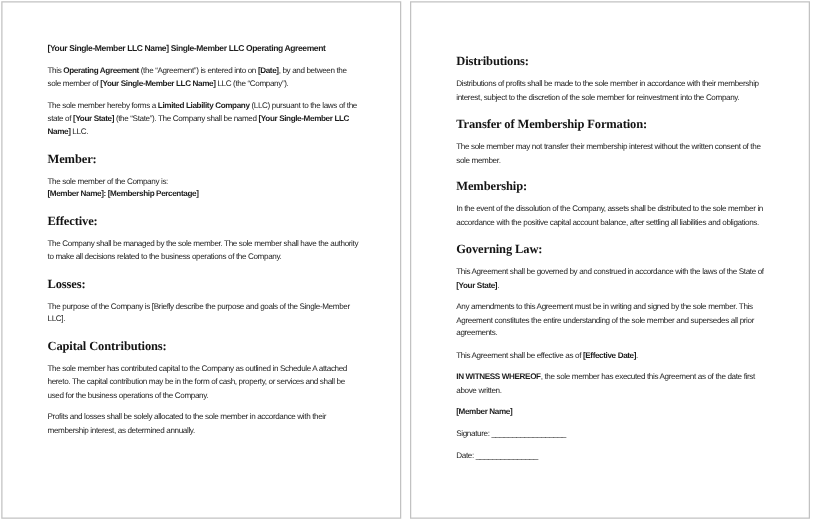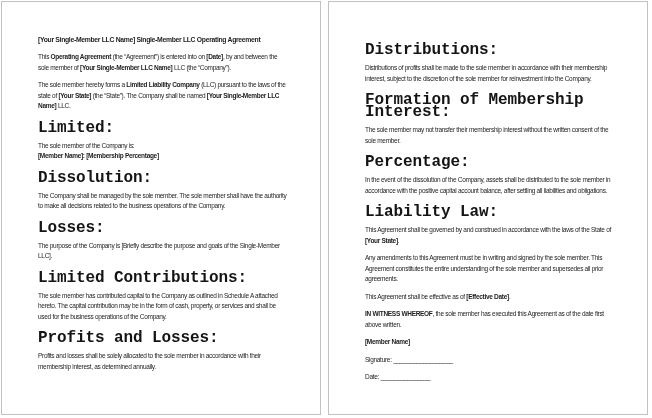--- a/index.html
+++ b/index.html
@@ -24,22 +24,22 @@
   }
   .blk { color: #1d1d1d; }
   .title {
     font-size: 6.8px;
     font-weight: bold;
     line-height: 11px;
     letter-spacing: -0.3px;
     margin: 0 0 7px 0;
   }
   .heading {
-    font-family: Liberation Mono, monospace;
-    font-size: 16px;
+    font-family: Liberation Serif, serif;
+    font-size: 10px;
     line-height: 12px;
     font-weight: bold;
     letter-spacing: -0.1px;
     color: #141414;
     margin: 10px 0 7px 0;
   }
   .para {
     font-size: 6.5px;
     line-height: 10.5px;
     letter-spacing: -0.3px;
@@ -48,39 +48,38 @@
   .run.bold { font-weight: bold; }
 </style>
 </head>
 <body>
 
 <div class="sheet-row">
   <div class="page">
       <div class="blk title"><span class="run bold">[Your Single-Member LLC Name] Single-Member LLC Operating Agreement</span></div>
       <div class="blk para"><span class="run">This </span><span class="run bold">Operating Agreement</span><span class="run"> (the “Agreement”) is entered into on </span><span class="run bold">[Date]</span><span class="run">, by and between the sole member of </span><span class="run bold">[Your Single-Member LLC Name]</span><span class="run"> LLC (the “Company”).</span></div>
       <div class="blk para"><span class="run">The sole member hereby forms a </span><span class="run bold">Limited Liability Company</span><span class="run"> (LLC) pursuant to the laws of the state of </span><span class="run bold">[Your State]</span><span class="run"> (the “State”). The Company shall be named </span><span class="run bold">[Your Single-Member LLC Name]</span><span class="run"> LLC.</span></div>
-      <div class="blk heading"><span class="run">Limited:</span></div>
+      <div class="blk heading"><span class="run">Member:</span></div>
       <div class="blk para"><span class="run">The sole member of the Company is:</span><br><span class="run bold">[Member Name]: [Membership Percentage]</span></div>
-      <div class="blk heading"><span class="run">Dissolution:</span></div>
+      <div class="blk heading"><span class="run">Effective:</span></div>
       <div class="blk para"><span class="run">The Company shall be managed by the sole member. The sole member shall have the authority to make all decisions related to the business operations of the Company.</span></div>
       <div class="blk heading"><span class="run">Losses:</span></div>
       <div class="blk para"><span class="run">The purpose of the Company is [Briefly describe the purpose and goals of the Single-Member LLC].</span></div>
-      <div class="blk heading"><span class="run">Limited Contributions:</span></div>
+      <div class="blk heading"><span class="run">Capital Contributions:</span></div>
       <div class="blk para"><span class="run">The sole member has contributed capital to the Company as outlined in Schedule A attached hereto. The capital contribution may be in the form of cash, property, or services and shall be used for the business operations of the Company.</span></div>
-      <div class="blk heading"><span class="run">Profits and Losses:</span></div>
       <div class="blk para"><span class="run">Profits and losses shall be solely allocated to the sole member in accordance with their membership interest, as determined annually.</span></div>
     </div>
   <div class="page">
       <div class="blk heading"><span class="run">Distributions:</span></div>
       <div class="blk para"><span class="run">Distributions of profits shall be made to the sole member in accordance with their membership interest, subject to the discretion of the sole member for reinvestment into the Company.</span></div>
-      <div class="blk heading"><span class="run">Formation of Membership Interest:</span></div>
+      <div class="blk heading"><span class="run">Transfer of Membership Formation:</span></div>
       <div class="blk para"><span class="run">The sole member may not transfer their membership interest without the written consent of the sole member.</span></div>
-      <div class="blk heading"><span class="run">Percentage:</span></div>
+      <div class="blk heading"><span class="run">Membership:</span></div>
       <div class="blk para"><span class="run">In the event of the dissolution of the Company, assets shall be distributed to the sole member in accordance with the positive capital account balance, after settling all liabilities and obligations.</span></div>
-      <div class="blk heading"><span class="run">Liability Law:</span></div>
+      <div class="blk heading"><span class="run">Governing Law:</span></div>
       <div class="blk para"><span class="run">This Agreement shall be governed by and construed in accordance with the laws of the State of </span><span class="run bold">[Your State]</span><span class="run">.</span></div>
       <div class="blk para"><span class="run">Any amendments to this Agreement must be in writing and signed by the sole member. This Agreement constitutes the entire understanding of the sole member and supersedes all prior agreements.</span></div>
       <div class="blk para"><span class="run">This Agreement shall be effective as of </span><span class="run bold">[Effective Date]</span><span class="run">.</span></div>
       <div class="blk para"><span class="run bold">IN WITNESS WHEREOF</span><span class="run">, the sole member has executed this Agreement as of the date first above written.</span></div>
       <div class="blk para"><span class="run bold">[Member Name]</span></div>
       <div class="blk para"><span class="run">Signature: __________________</span></div>
       <div class="blk para"><span class="run">Date: _______________</span></div>
     </div>
 </div>
 

